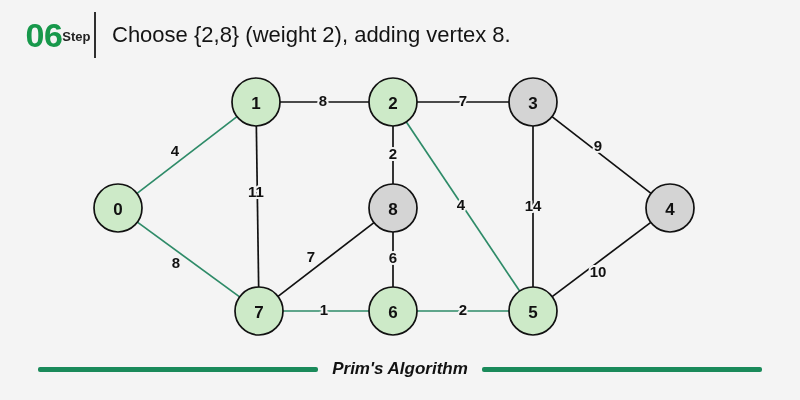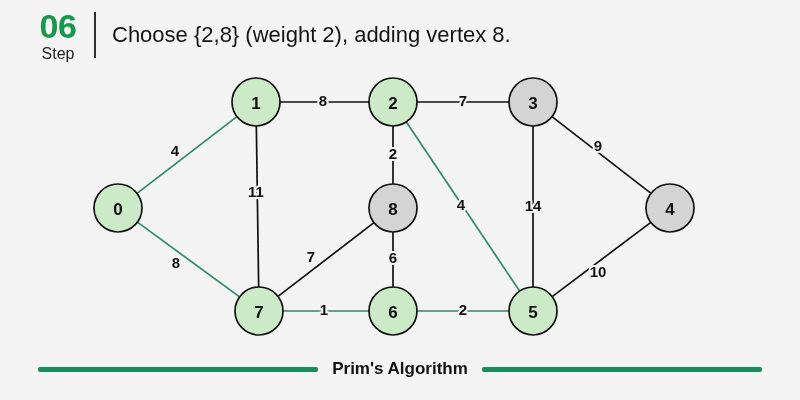--- a/index.html
+++ b/index.html
@@ -28,35 +28,35 @@
     top: 0;
     width: 800px;
     height: 70px;
     display: flex;
     align-items: center;
   }
   .step-block {
     width: 72px;
     margin-left: 22px;
     display: flex;
-    flex-direction: column;
+    flex-direction: row;
     align-items: center;
-    justify-content: flex-end;
+    justify-content: center;
     line-height: 1;
   }
   .step-number {
     font-size: 34px;
     font-weight: bold;
     color: #17984b;
     letter-spacing: -0.5px;
     line-height: 1;
   }
   .step-word {
-    font-size: 16px;
-    font-weight: normal;
+    font-size: 13px;
+    font-weight: bold;
     color: #222222;
     margin-top: 3px;
     line-height: 1;
   }
   .header-divider {
     width: 2px;
     height: 46px;
     background: #2f2f2f;
     margin: 0 16px 0 0;
   }
@@ -122,20 +122,21 @@
   .footer {
     position: absolute;
     left: 0;
     bottom: 14px;
     width: 800px;
     height: 34px;
     display: flex;
     align-items: center;
     justify-content: center;
     gap: 14px;
+    font-style: italic;
   }
   .footer-rule {
     height: 5px;
     background: #1a8a5a;
     border-radius: 2px;
     width: 280px;
   }
   .footer-title {
     font-size: 17px;
     font-weight: bold;

